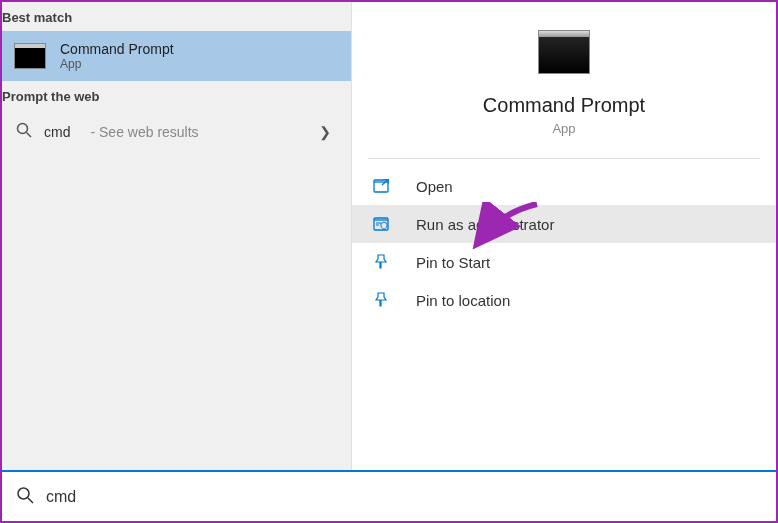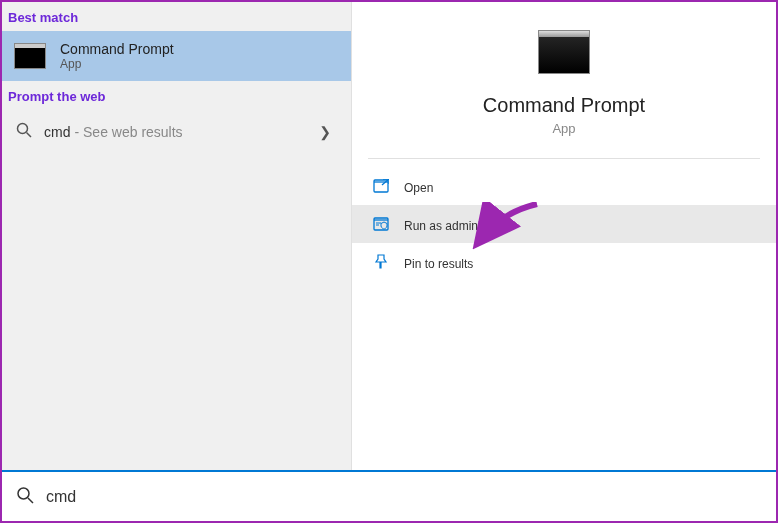--- a/index.html
+++ b/index.html
@@ -21,23 +21,22 @@
       height: 468px;
     }
     .left-panel {
       width: 350px;
       background: #f0f0f0;
       border-right: 1px solid #e0e0e0;
     }
     .section-header {
       font-size: 13px;
       font-weight: 600;
-      color: #6d28d9;
+      color: #404040;
       padding: 8px 12px 6px 0;
-      margin-left: 6px;
     }
     .best-match-item {
       display: flex;
       align-items: center;
       background: #a8c8e8;
       padding: 10px 12px;
       cursor: pointer;
     }
     .cmd-icon-small {
       width: 32px;
@@ -82,21 +81,21 @@
     .web-search-icon {
       margin-right: 12px;
     }
     .web-query {
       font-size: 14px;
       color: #333;
     }
     .web-hint {
       font-size: 14px;
       color: #888;
-      margin-left: 4px;
+      margin-left: 20px;
     }
     .chevron {
       color: #555;
       font-size: 14px;
       padding-right: 6px;
     }
     .right-panel {
       flex: 1;
       background: #fff;
       position: relative;
@@ -135,25 +134,26 @@
     .divider {
       height: 1px;
       background: #e0e0e0;
       margin: 0 16px;
     }
     .actions {
       padding-top: 8px;
     }
     .action-item {
       display: flex;
-      align-items: flex-end;
+      align-items: center;
       padding: 10px 20px;
       cursor: pointer;
-      font-size: 12px;
+      font-size: 15px;
       color: #333;
+      gap: 12px;
     }
     .action-item.highlighted {
       background: #e8e8e8;
     }
     .action-icon {
       width: 18px;
       height: 18px;
       margin-right: 14px;
       display: flex;
       align-items: center;
@@ -246,21 +246,29 @@
             </svg>
         </span>
         <span>Run as administrator</span>
       </div>
       <div class="action-item">
         <span class="action-icon">
           <svg width="16" height="16" viewBox="0 0 16 16">
               <path d="M5 1 L11 1 L11 5 L13 8 L8 8 L8 14 L7 14 L7 8 L3 8 L5 5 Z" fill="none" stroke="#0078d4" stroke-width="1.2"></path>
             </svg>
         </span>
-        <span>Pin to results</span>
+        <span>Pin to Start</span>
+      </div>
+      <div class="action-item">
+        <span class="action-icon">
+          <svg width="16" height="16" viewBox="0 0 16 16">
+              <path d="M5 1 L11 1 L11 5 L13 8 L8 8 L8 14 L7 14 L7 8 L3 8 L5 5 Z" fill="none" stroke="#0078d4" stroke-width="1.2"></path>
+            </svg>
+        </span>
+        <span>Pin to location</span>
       </div>
       <svg class="arrow-annotation" width="70" height="50" viewBox="0 0 70 50">
         <defs>
           <marker id="ahead" markerWidth="8" markerHeight="8" refX="6" refY="4" orient="auto">
             <path d="M0 0 L8 4 L0 8 Z" fill="#9c27b0"></path>
           </marker>
         </defs>
         <path d="M65 2 Q30 10 8 38" stroke="#9c27b0" stroke-width="6" fill="none" marker-end="url(#ahead)"></path>
       </svg>
     </div>

